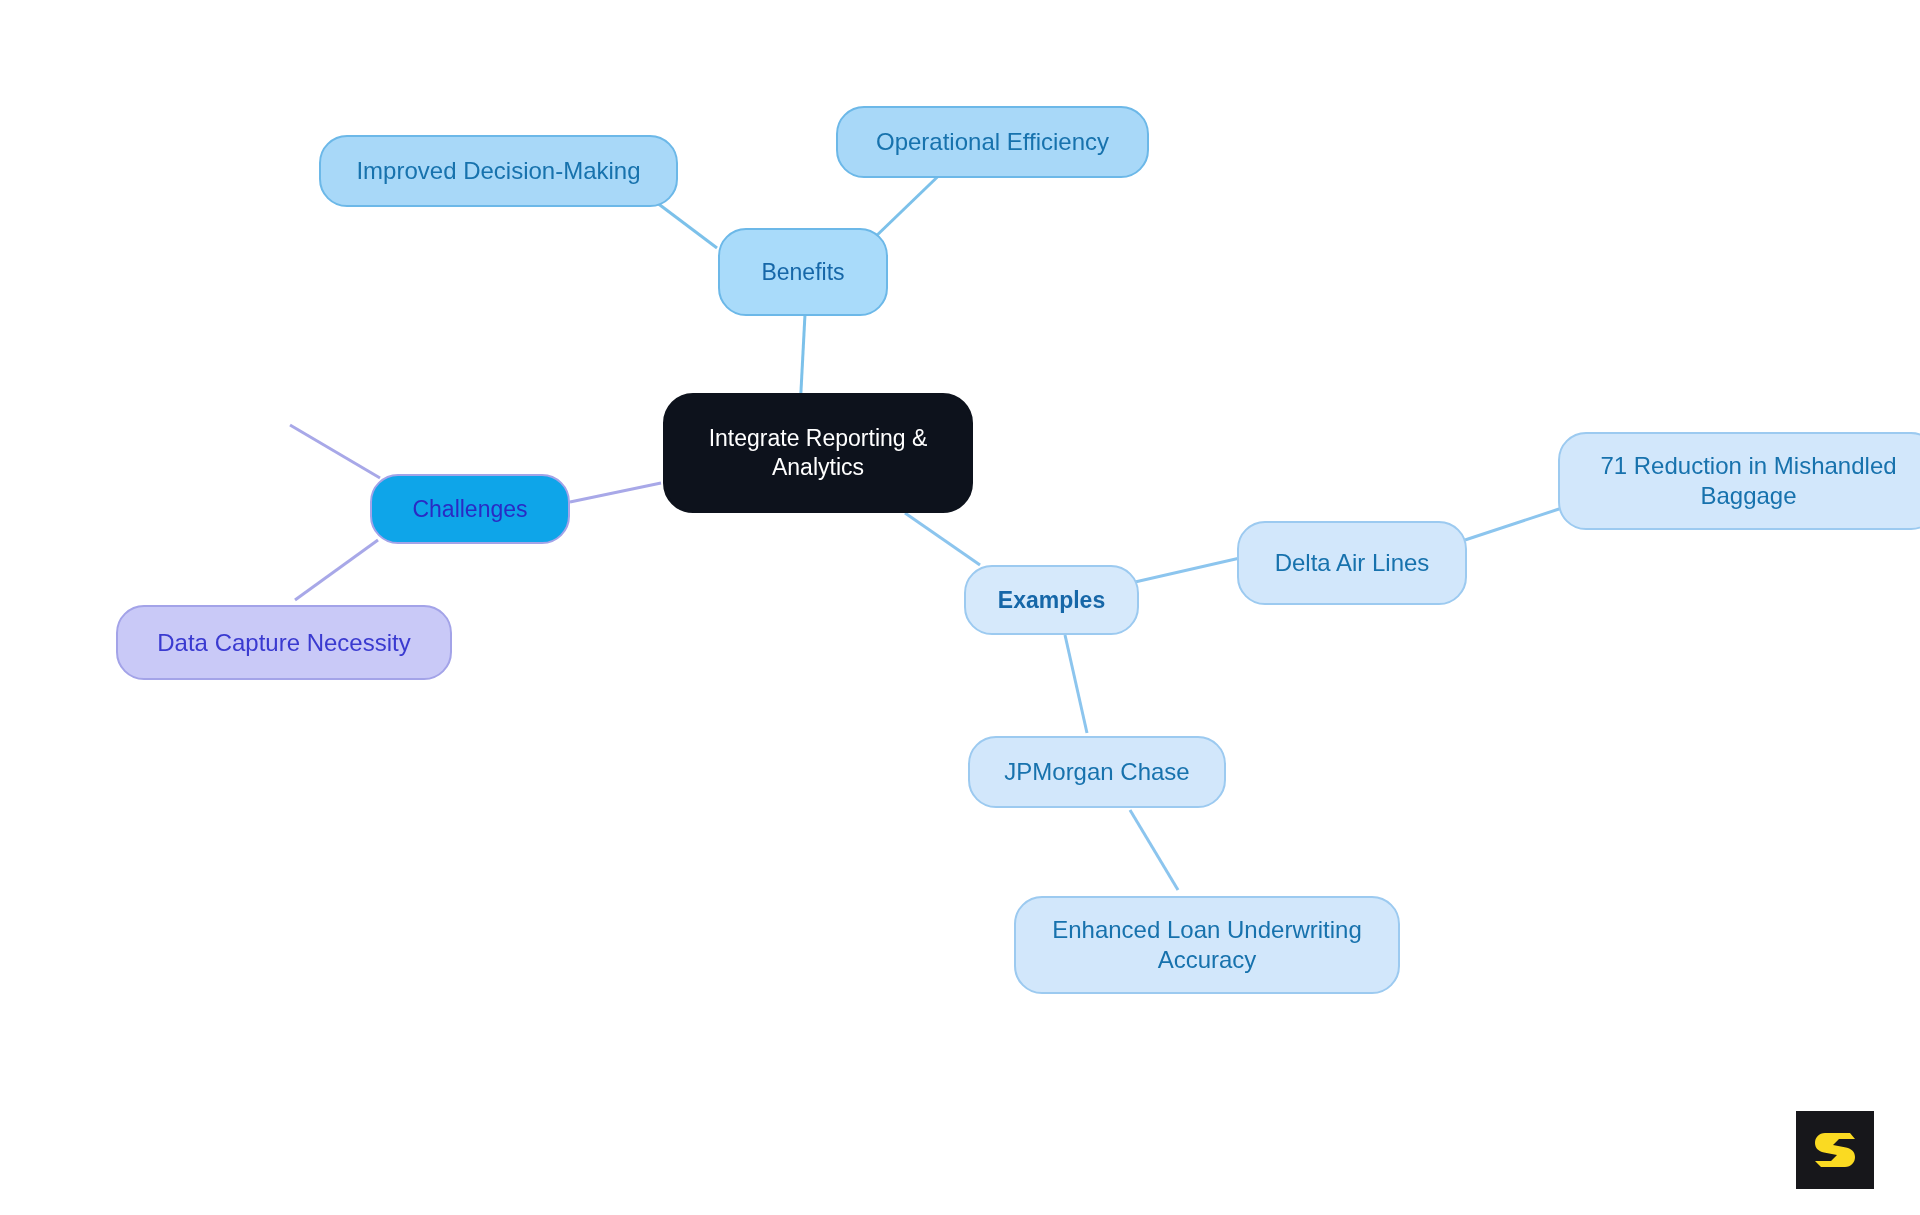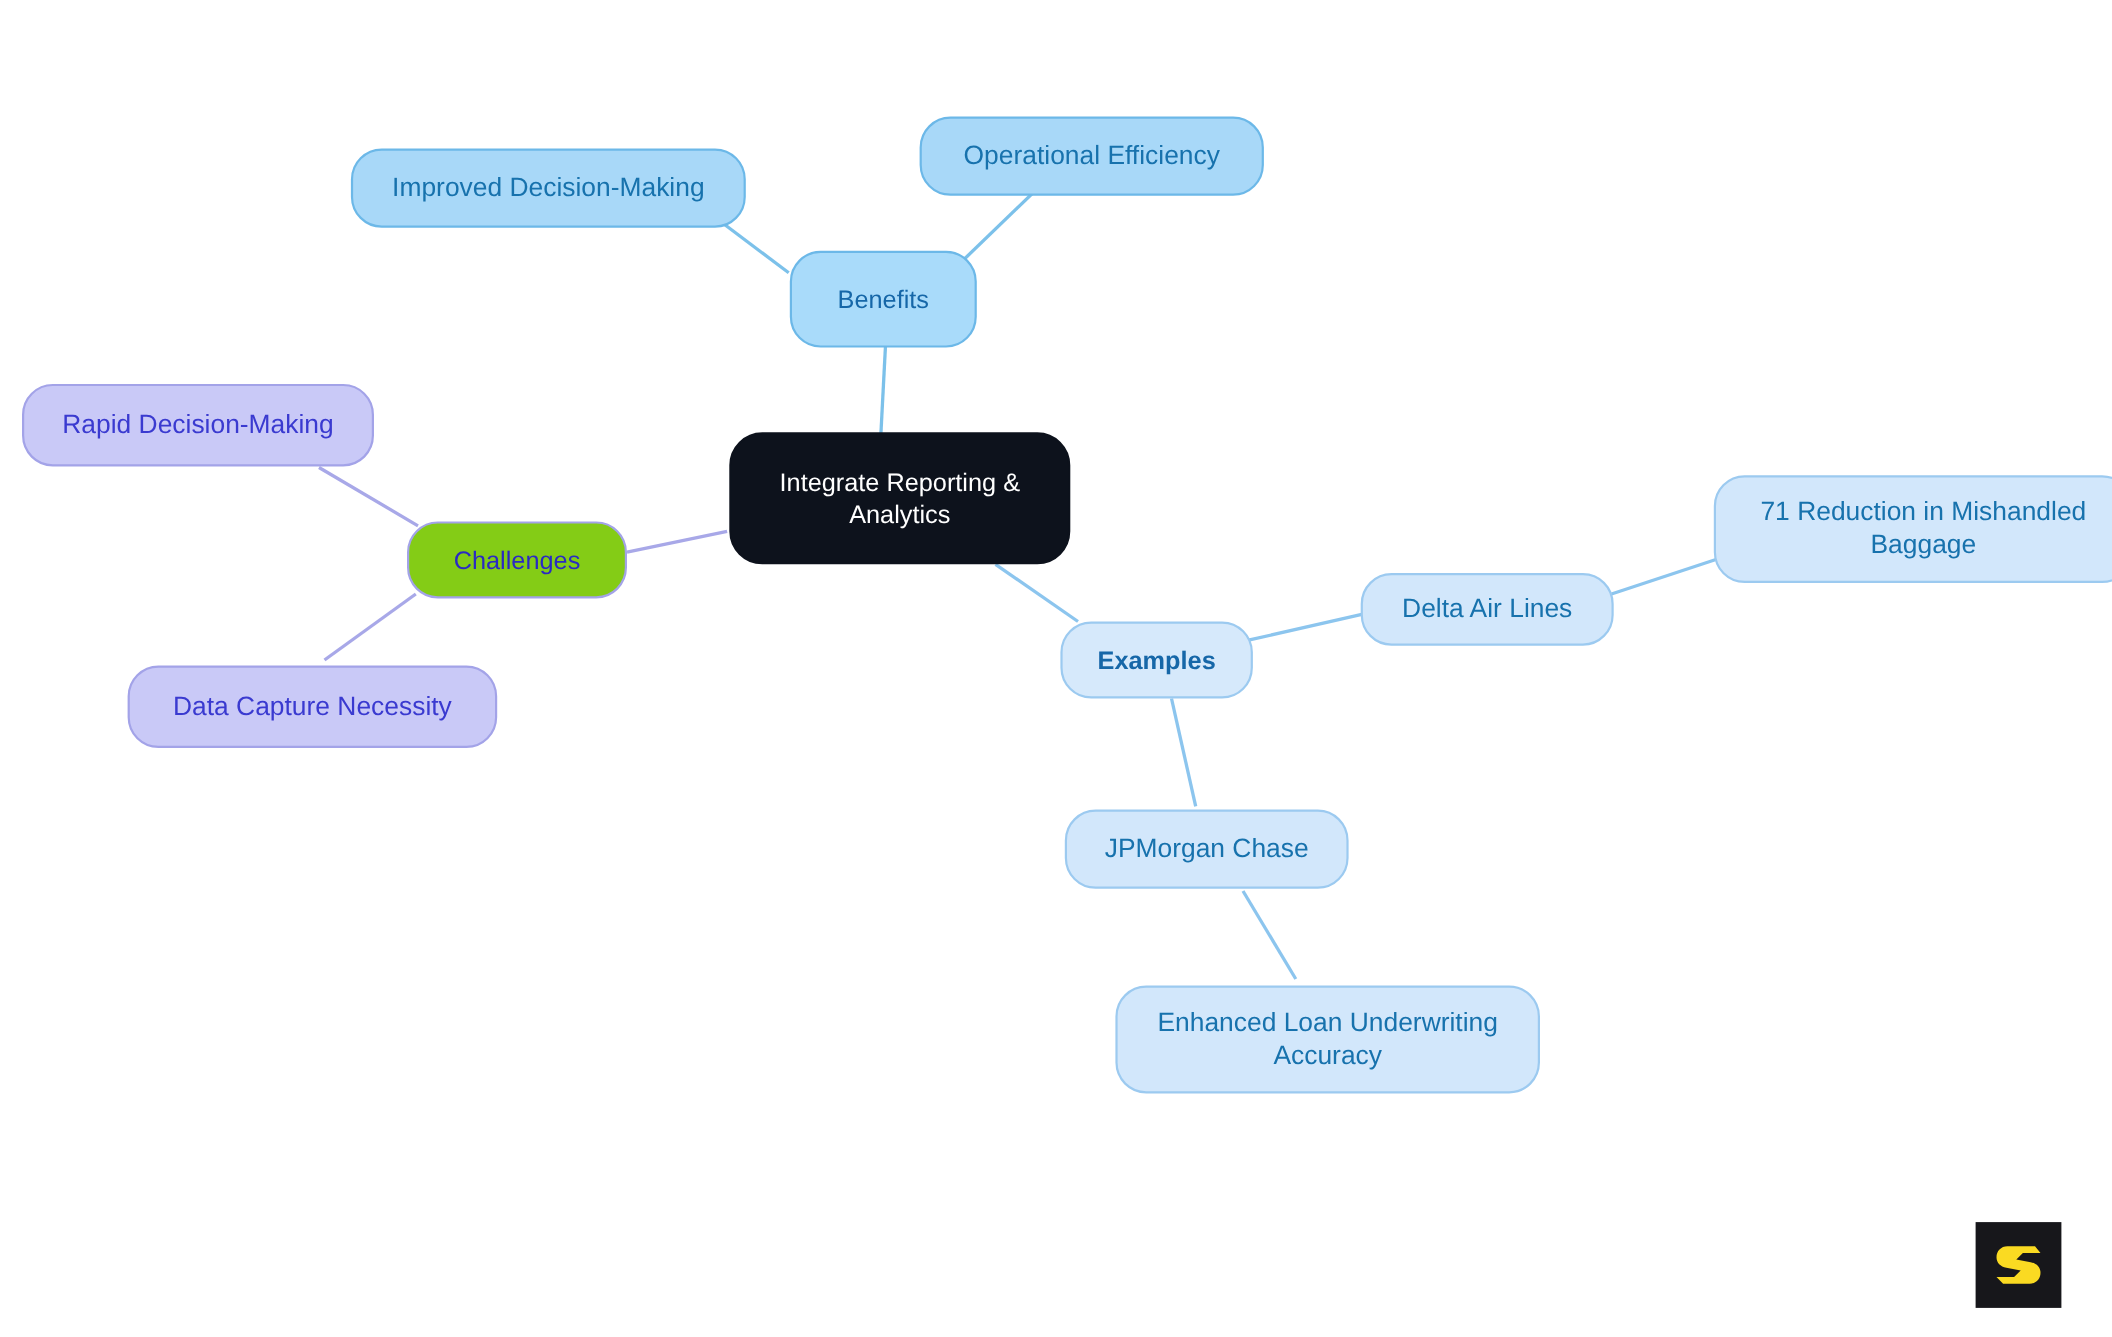--- a/index.html
+++ b/index.html
@@ -59,21 +59,21 @@
   }
   
   .n-blue-leaf {
     background: #a8d8f8;
     border-color: #6cb8e8;
     color: #1772ad;
     font-size: 24px;
   }
   
   .n-purple-branch {
-    background: #84cc16;
+    background: #0ea5e9;
     border-color: #a3a3e8;
     color: #2a2ac4;
     font-size: 23px;
   }
   .n-purple-leaf {
     background: #c9c9f7;
     border-color: #a3a3e8;
     color: #3a3ad0;
     font-size: 24px;
   }
@@ -149,33 +149,30 @@
   </div>
 
   <div class="node n-blue-leaf" style="left:836px; top:90px; width:313px; height:72px;margin-top:16px;">
     <span class="node-label">Operational Efficiency</span>
   </div>
 
   <div class="node n-purple-branch" style="left:370px; top:474px; width:200px; height:70px;">
     <span class="node-label">Challenges</span>
   </div>
 
-  <div class="node n-purple-leaf" style="left:20px; top:349px; width:320px; height:75px;">
-    <span class="node-label">Rapid Decision-Making</span>
-  </div>
 
   <div class="node n-purple-leaf" style="left:116px; top:605px; width:336px; height:75px;">
     <span class="node-label">Data Capture Necessity</span>
   </div>
 
   <div class="node n-lightblue-branch" style="left:964px; top:565px; width:175px; height:70px;font-weight:bold;">
     <span class="node-label">Examples</span>
   </div>
 
-  <div class="node n-lightblue-leaf" style="left:1237px; top:521px; width:230px; height:66px;">
+  <div class="node n-lightblue-leaf" style="left:1237px; top:521px; width:230px; height:84px;">
     <span class="node-label">Delta Air Lines</span>
   </div>
 
   <div class="node n-lightblue-leaf" style="left:1558px; top:432px; width:381px; height:98px;">
     <span class="node-label">71 Reduction in Mishandled
 Baggage</span>
   </div>
 
   <div class="node n-lightblue-leaf" style="left:968px; top:736px; width:258px; height:72px;">
     <span class="node-label">JPMorgan Chase</span>

